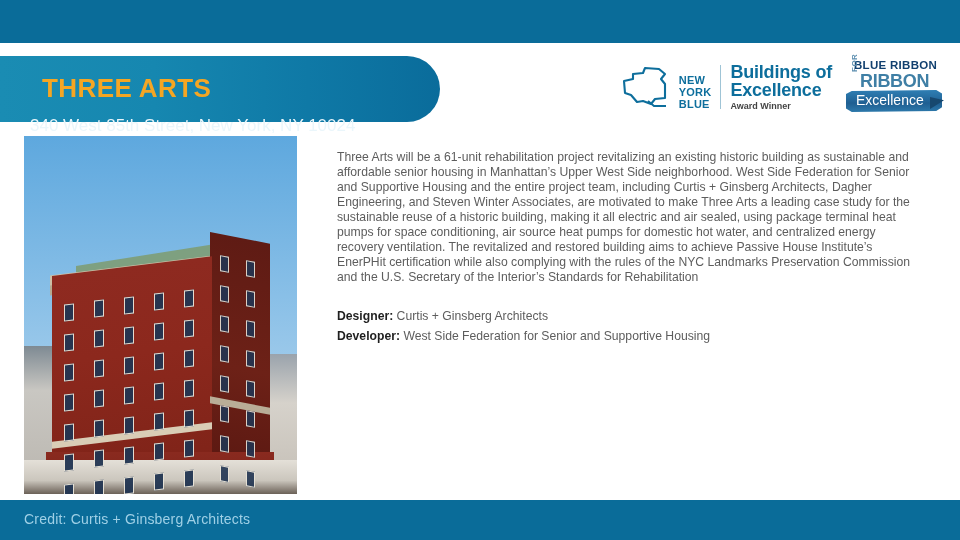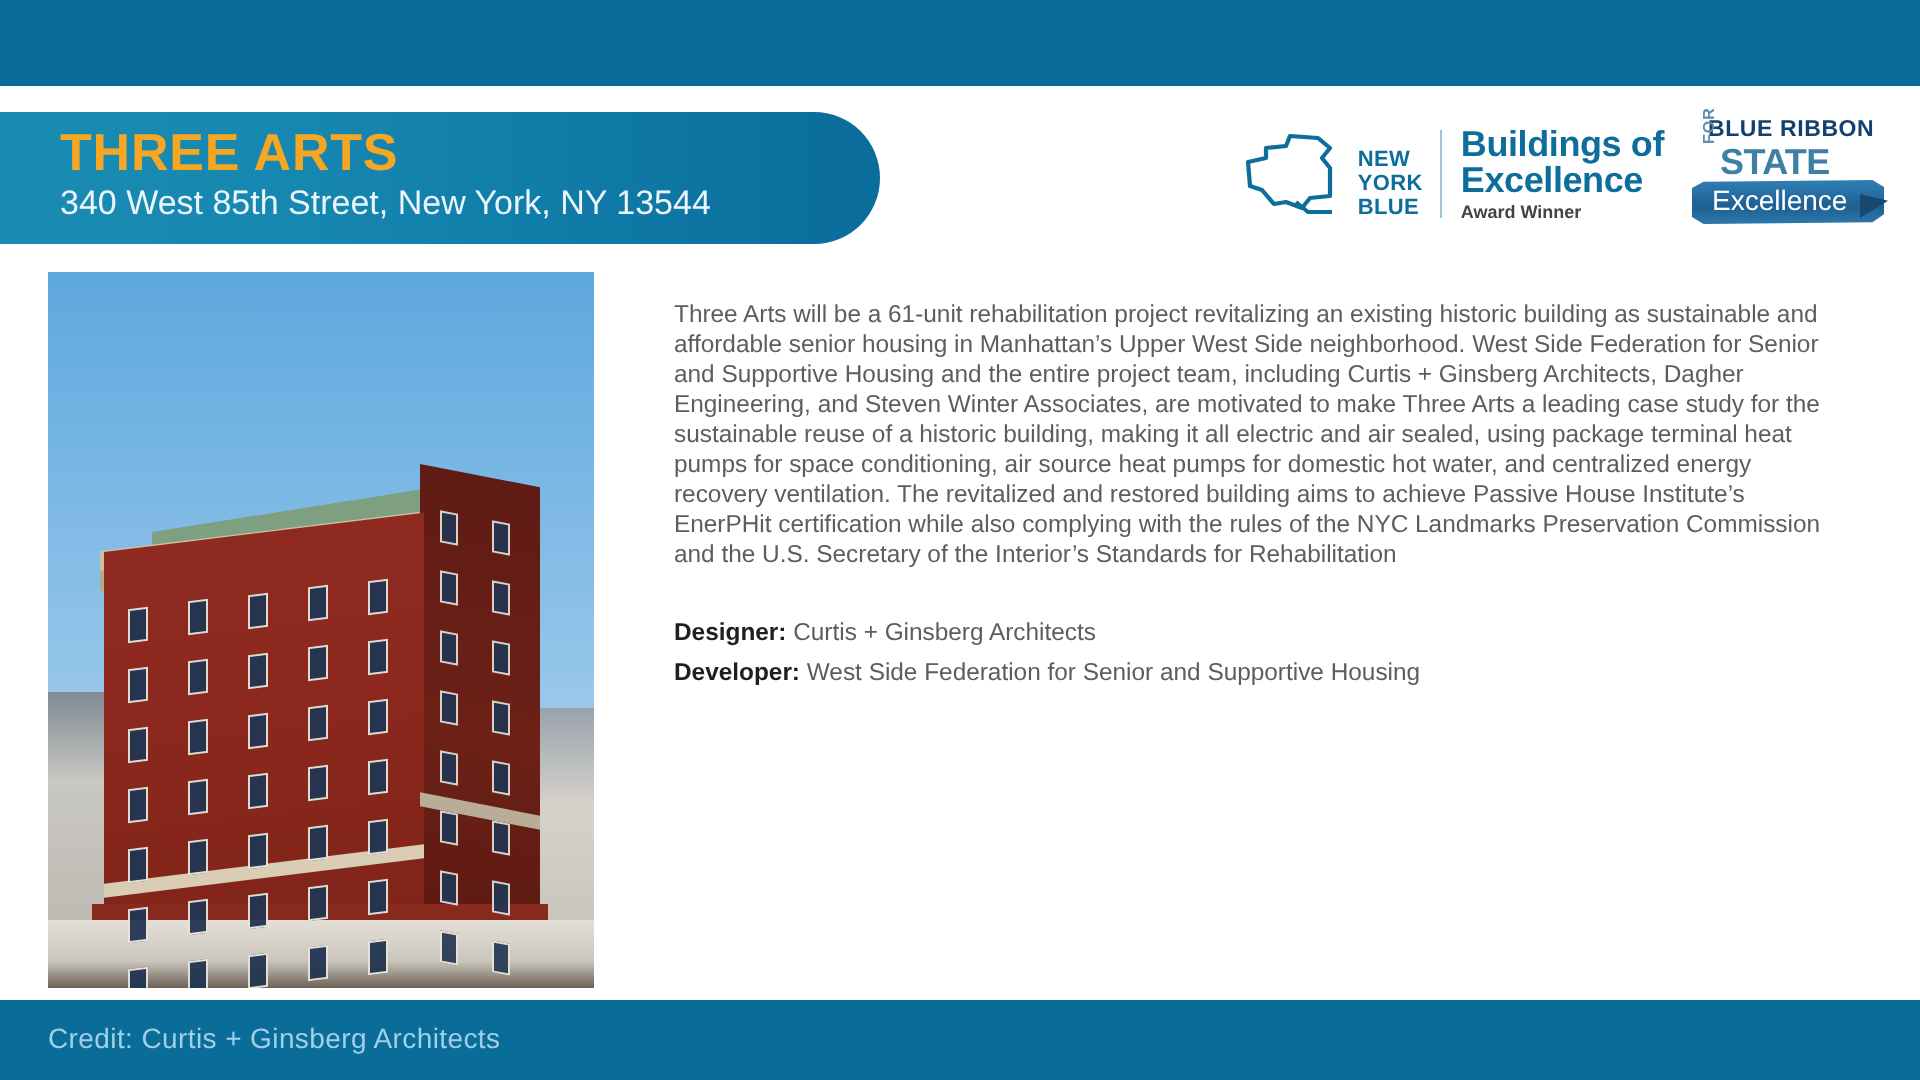--- a/index.html
+++ b/index.html
@@ -14,21 +14,21 @@
 
   
   .header-pill{
     position:absolute;left:0;top:56px;width:440px;height:66px;
     background:linear-gradient(90deg,#1a8cb3 0%,#1687b0 35%,#0f79a6 70%,#0a6c9b 100%);
     border-top-right-radius:33px;border-bottom-right-radius:33px;
     box-sizing:border-box;padding:5px 0 0 30px;
   }
   .pill-title{
     font-size:26px;font-weight:bold;color:#f5a623;letter-spacing:.4px;
-    line-height:30px;margin:0;
+    line-height:30px;margin:12px;
   }
   .pill-sub{
     font-size:17px;color:#eaf6fb;line-height:22px;margin:0;font-weight:400;
   }
 
   
   .logos{position:absolute;right:18px;top:57px;display:flex;align-items:center;gap:14px;}
 
   .boe-logo{display:flex;align-items:center;gap:9px;}
   .ny-mark{display:flex;align-items:center;gap:4px;}
@@ -139,21 +139,21 @@
 </style>
 </head>
 <body>
 
 <div class="slide">
 
   <div class="topbar"></div>
 
   <div class="header-pill">
     <div class="pill-title">THREE ARTS</div>
-    <div class="pill-sub">340 West 85th Street, New York, NY 13544</div>
+    <div class="pill-sub">340 West 85th Street, New York, NY 10024</div>
   </div>
 
   <div class="logos">
 
     <div class="boe-logo">
       <div class="ny-mark">
         <svg width="54" height="44" viewBox="0 0 54 44">
           <path d="M3 16 L12 14 L12 9 L22 8 L24 3 L38 4 L44 9 L40 14 L44 19 L44 33 L34 34 L30 39 L22 36 L16 37 L10 30 L4 28 Z" fill="none" stroke="#0d6e9c" stroke-width="2.1" stroke-linejoin="round"></path>
           <path d="M27 36 L33 41 L45 41" fill="none" stroke="#0d6e9c" stroke-width="2"></path>
         </svg>
@@ -167,21 +167,21 @@
       <div class="boe-words">
         <div class="l1">Buildings of</div>
         <div class="l2">Excellence</div>
         <div class="l3">Award Winner</div>
       </div>
     </div>
 
     <div class="ribbon-logo">
       <div class="br">BLUE RIBBON</div>
       <div class="forword">FOR</div>
-      <div class="design">STATE</div>
+      <div class="design">RIBBON</div>
       <div class="ribbon-band">
         <div class="exc">Excellence</div>
       </div>
       <div class="ribbon-tail"></div>
     </div>
 
   </div>
 
   <div class="photo">
     <div class="sky"></div>

